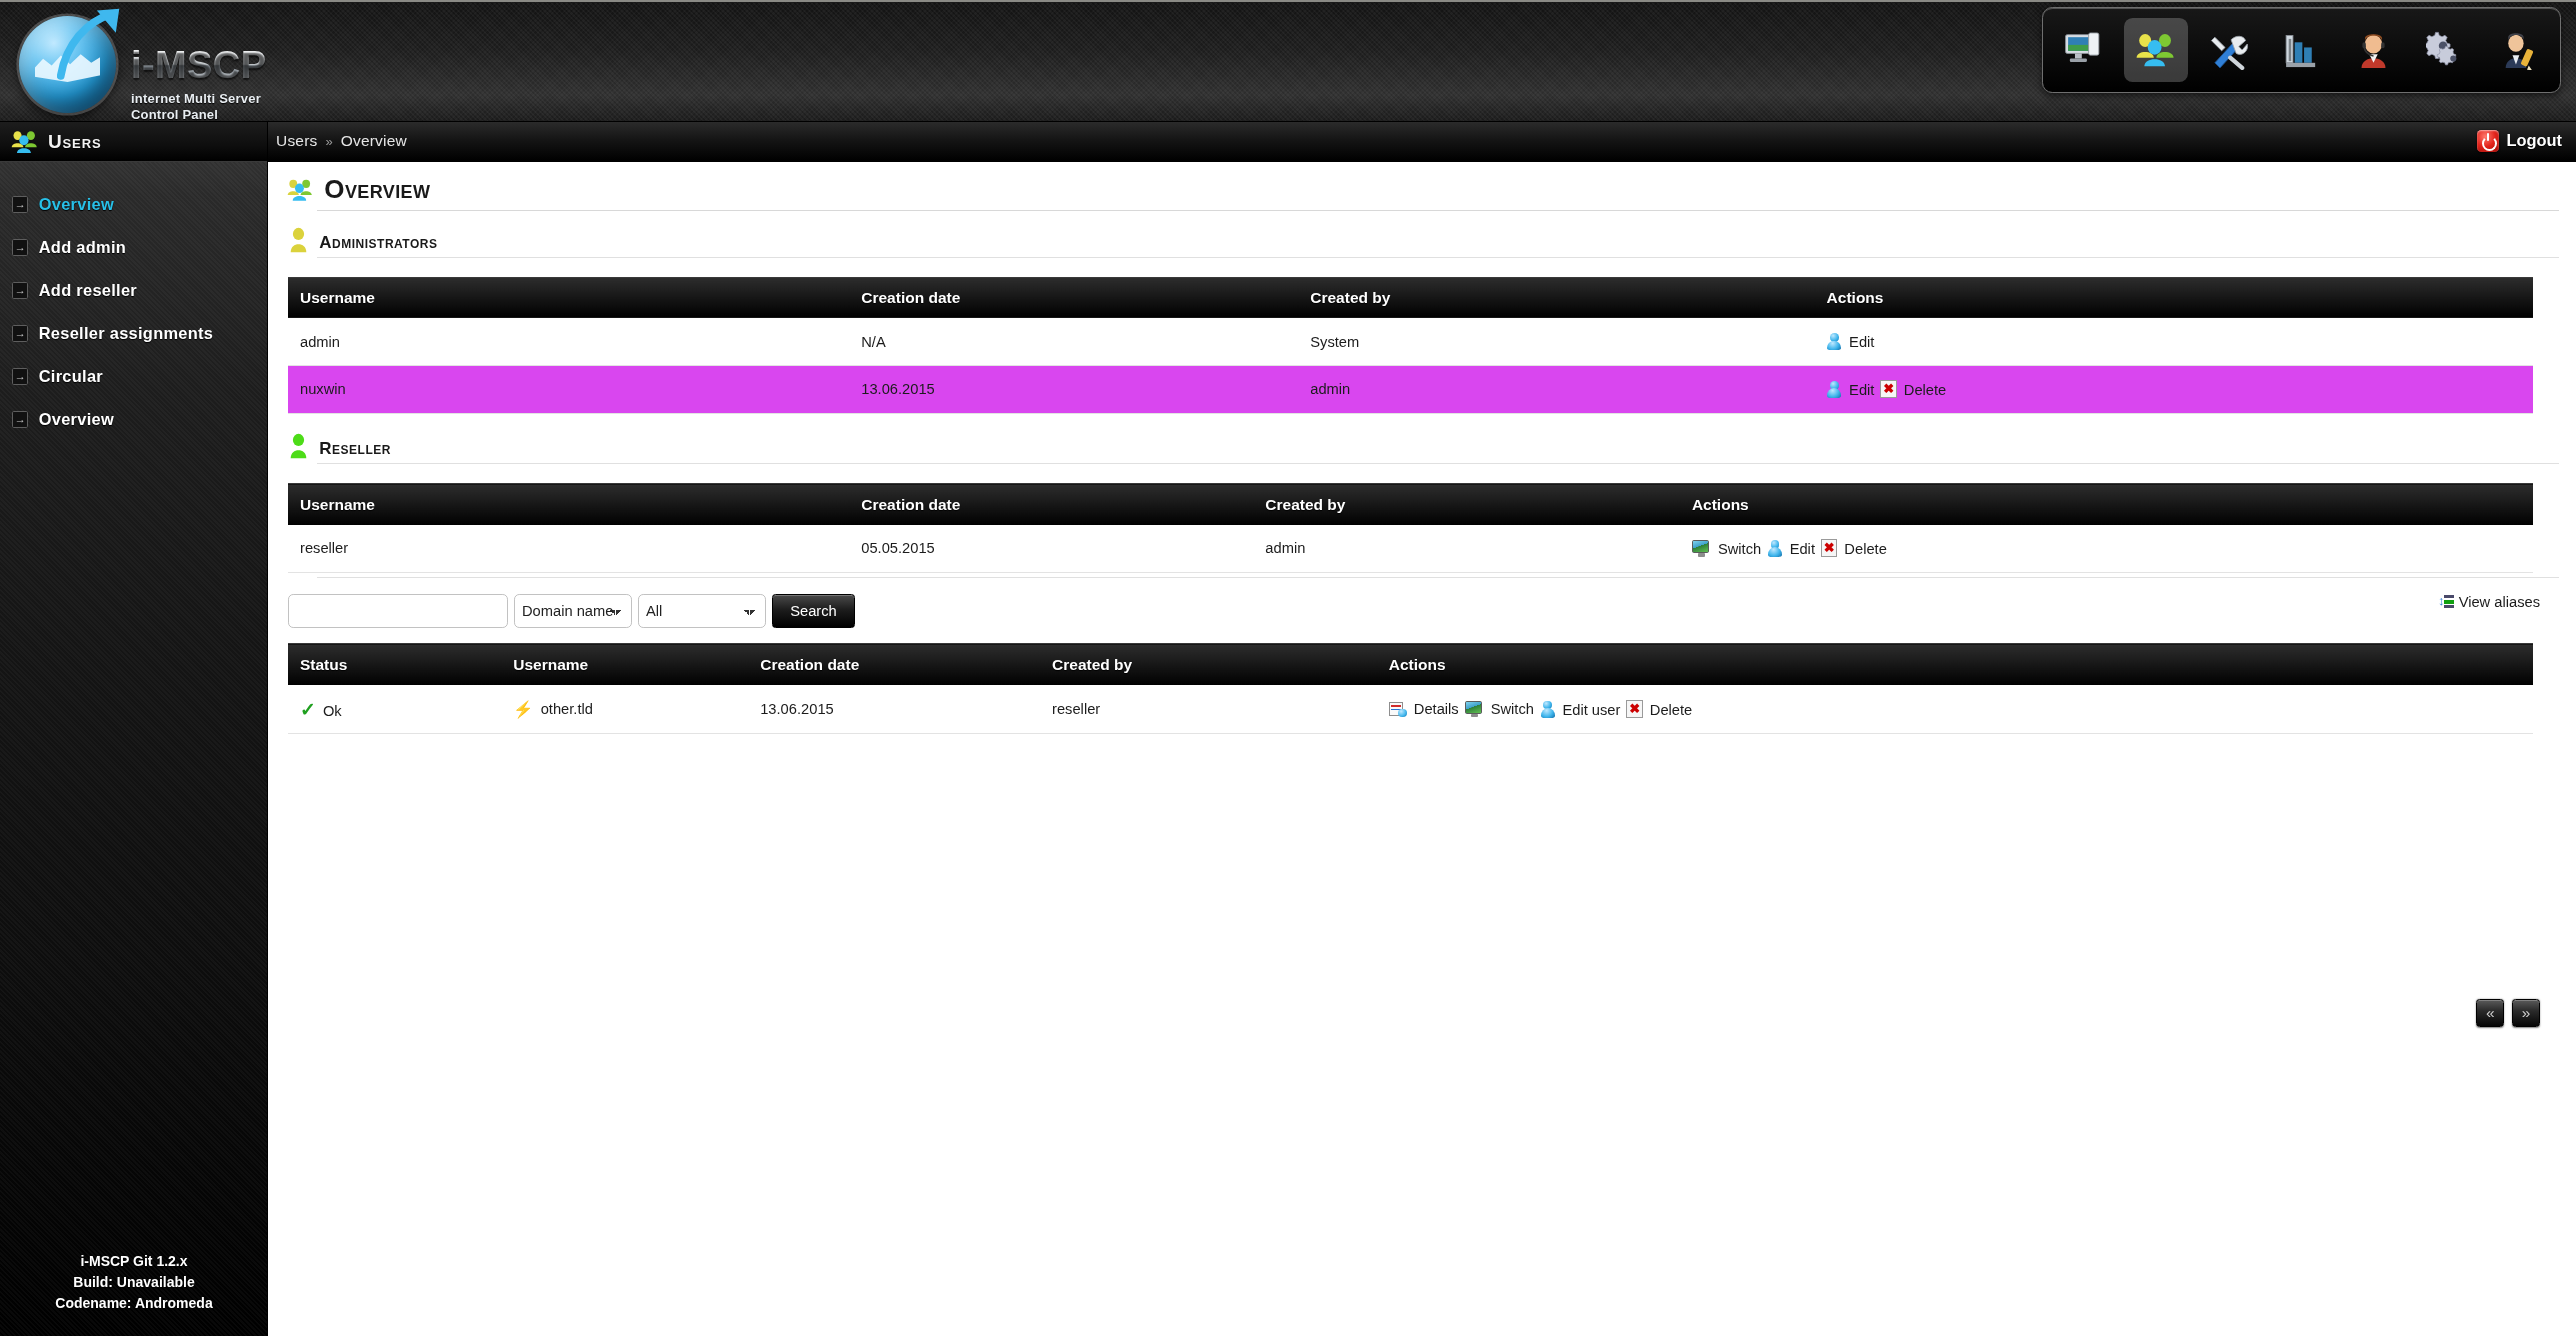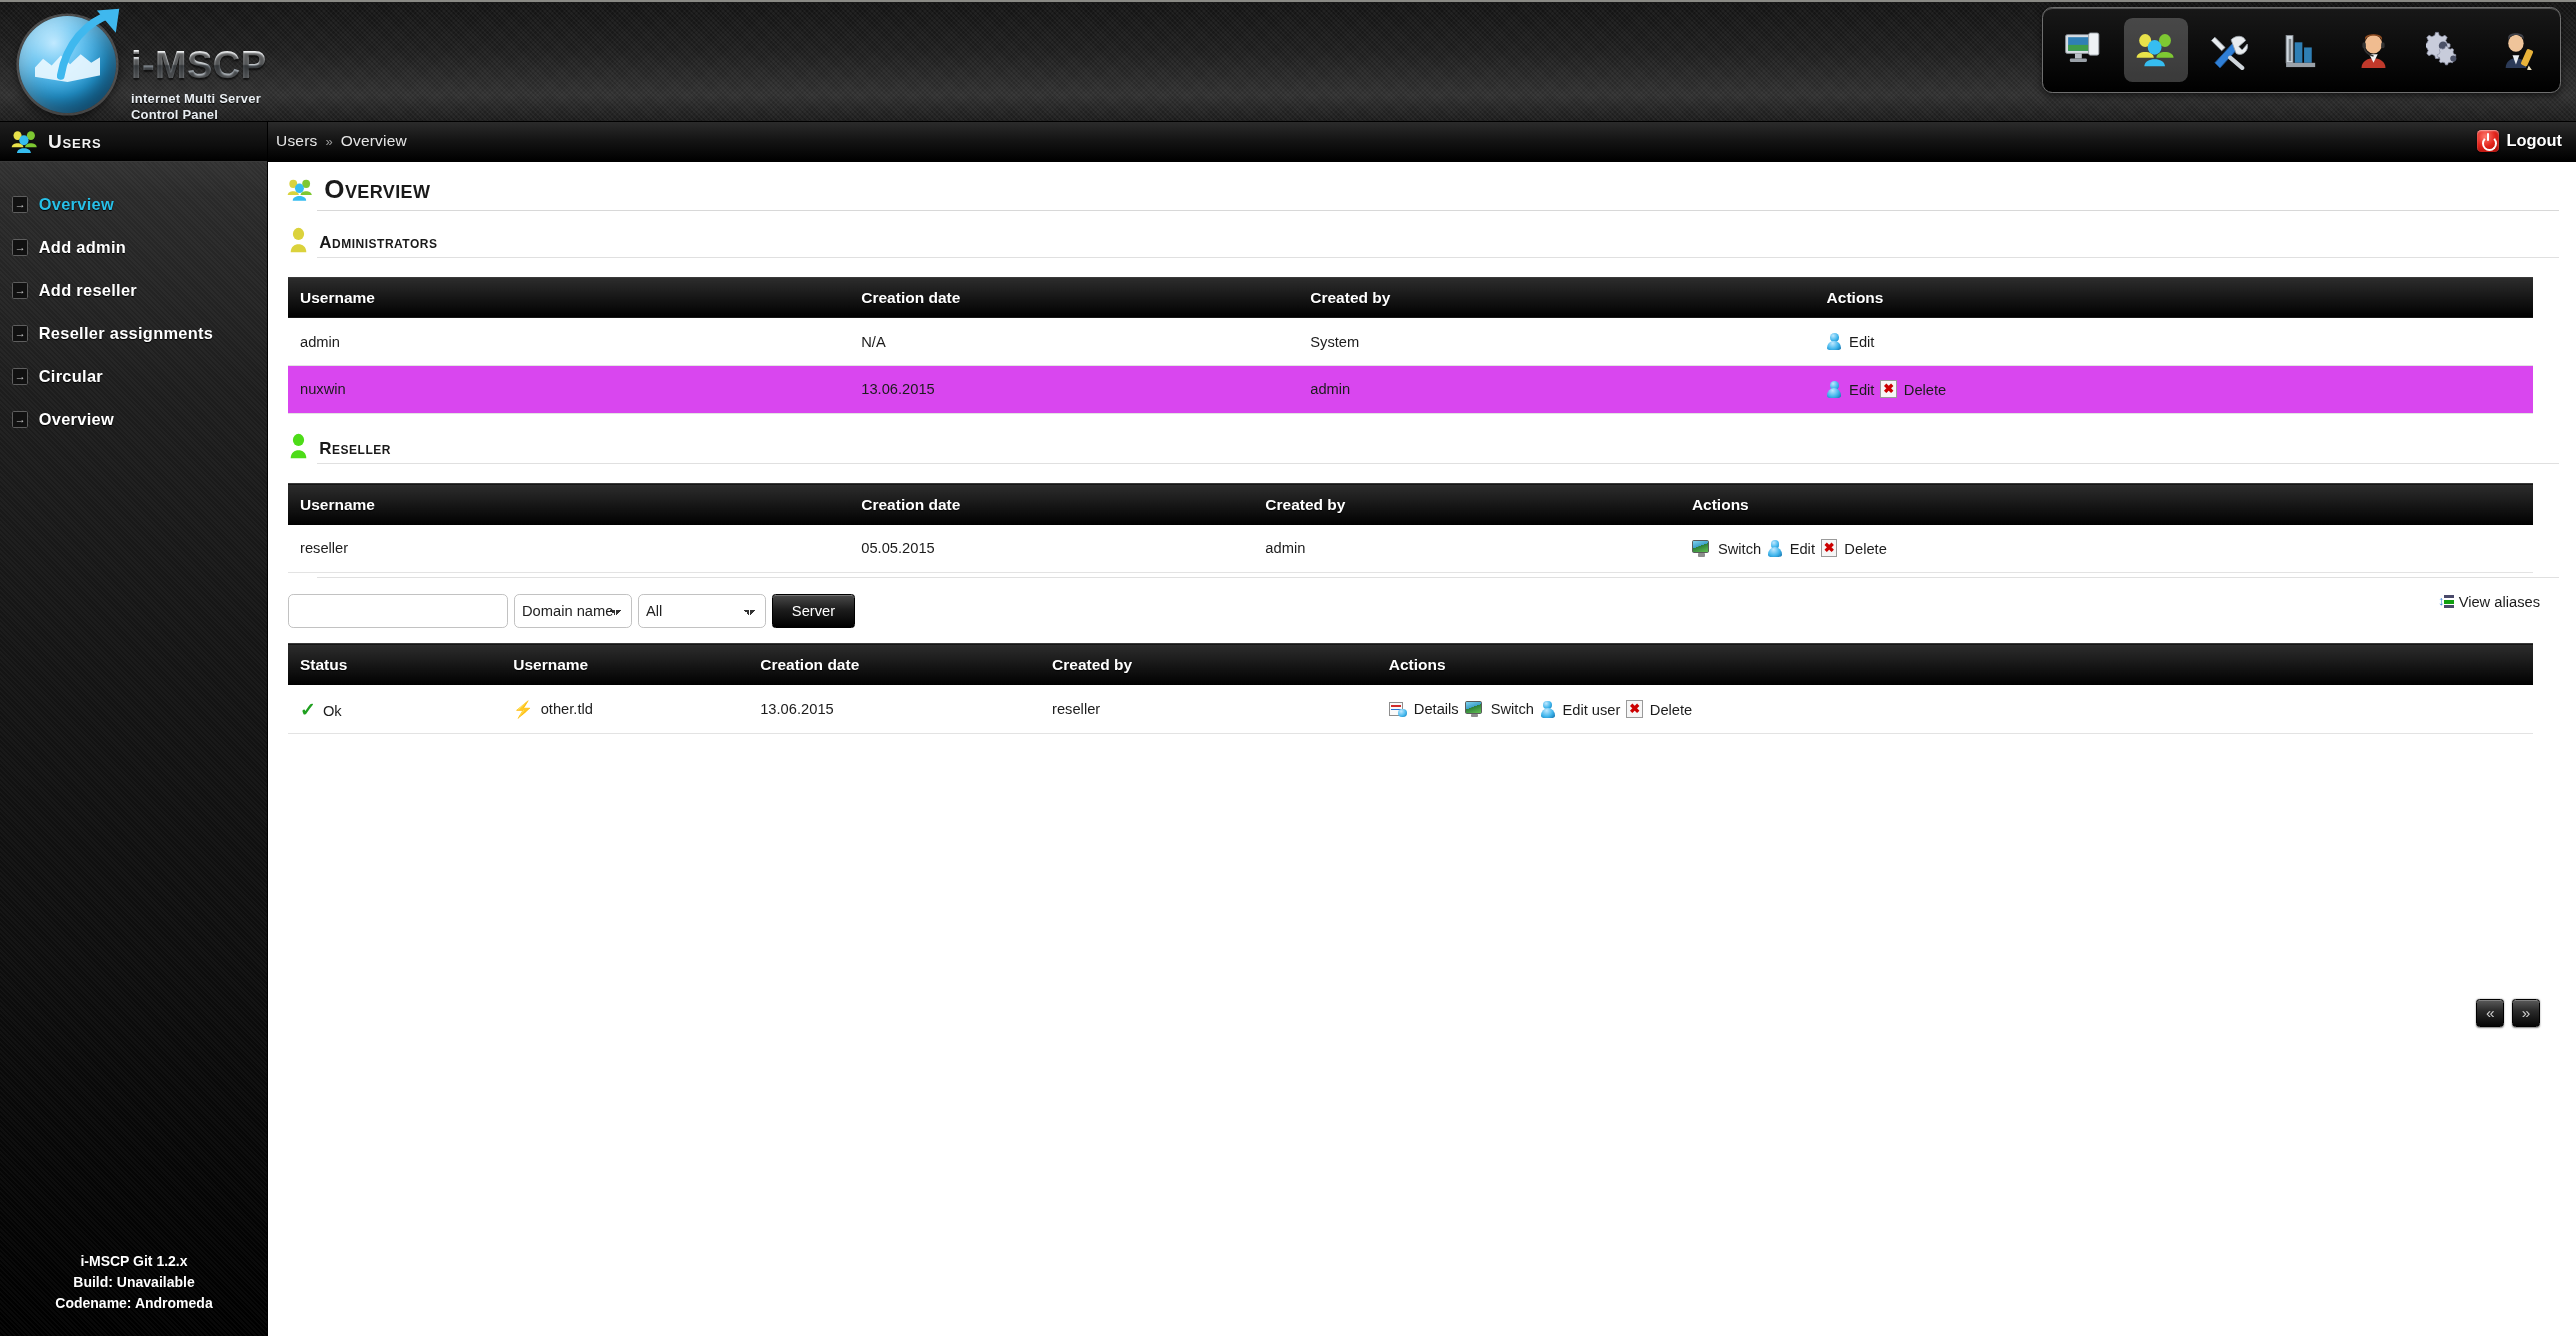--- a/index.html
+++ b/index.html
@@ -568,21 +568,21 @@
 
   <div class="search-row-wrap">
     <div class="searchbar">
       <input class="s-input" type="text" placeholder="" style="">
       <select class="s-select" id="sel-field">
         <option>Domain name</option>
       </select>
       <select class="s-select" id="sel-scope">
         <option>All</option>
       </select>
-      <button class="s-btn">Server</button>
+      <button class="s-btn">Search</button>
     </div>
     <div id="view-aliases">
       <span class="ic ic-alias">
         <span class="arrows">↕</span>
           <span class="l1"></span>
           <span class="l2"></span>
           <span class="l3"></span>
       </span>
       <span>View aliases</span>
     </div>

